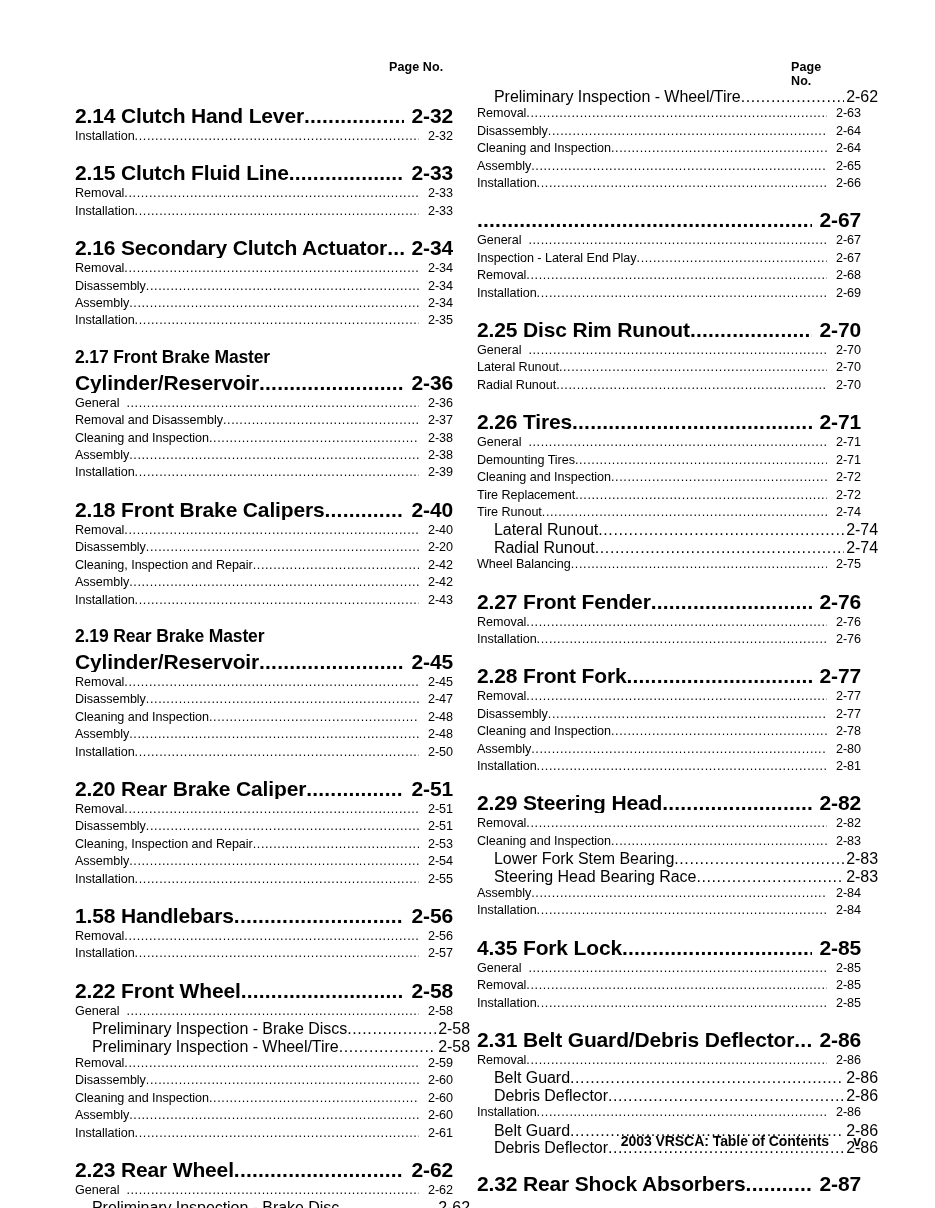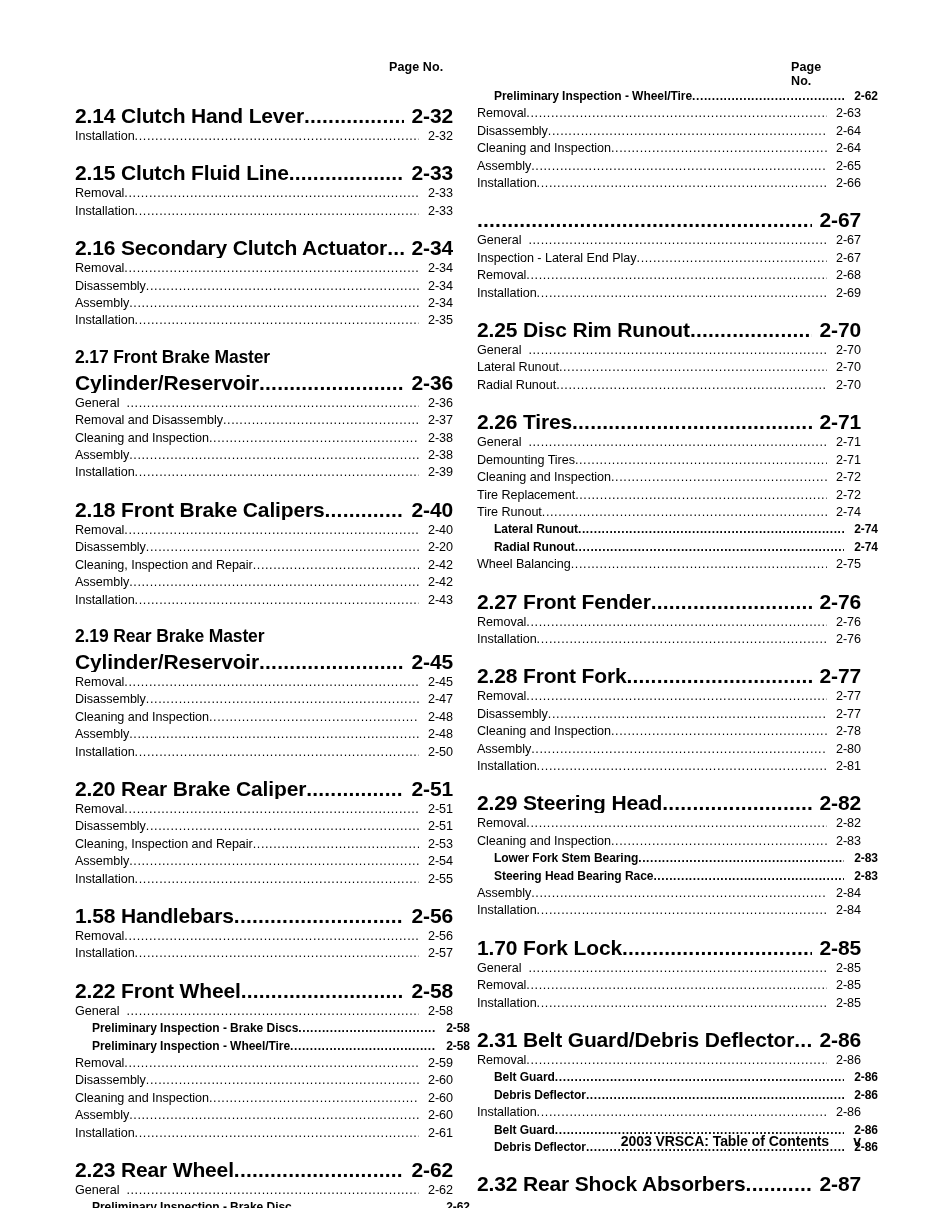--- a/index.html
+++ b/index.html
@@ -105,22 +105,22 @@
   .lvl1 {
     font-size: 12.6px;
     font-weight: normal;
     line-height: 17.4px;
     letter-spacing: -0.05px;
   }
   .lvl1 .pageno { min-width: 33px; }
 
   
   .lvl2 {
-    font-size: 12px;
-    font-weight: bold;
+    font-size: 16px;
+    font-weight: normal;
     line-height: 17.4px;
     letter-spacing: -0.05px;
     padding-left: 17px;
   }
   .lvl2 .pageno { min-width: 33px; }
 
   
   .gap .label::after { content: "\00a0\00a0"; }
 
   
@@ -597,21 +597,21 @@
           <span class="label">Assembly</span>
           <span class="leader"></span>
           <span class="pageno">2-84</span>
         </div>
         <div class="entry lvl1">
           <span class="label">Installation</span>
           <span class="leader"></span>
           <span class="pageno">2-84</span>
         </div>
         <div class="entry lvl0">
-          <span class="label">1.70 Fork Lock</span>
+          <span class="label">4.35 Fork Lock</span>
           <span class="leader"></span>
           <span class="pageno">2-85</span>
         </div>
         <div class="entry lvl1 gap">
           <span class="label">General</span>
           <span class="leader"></span>
           <span class="pageno">2-85</span>
         </div>
         <div class="entry lvl1">
           <span class="label">Removal</span>

